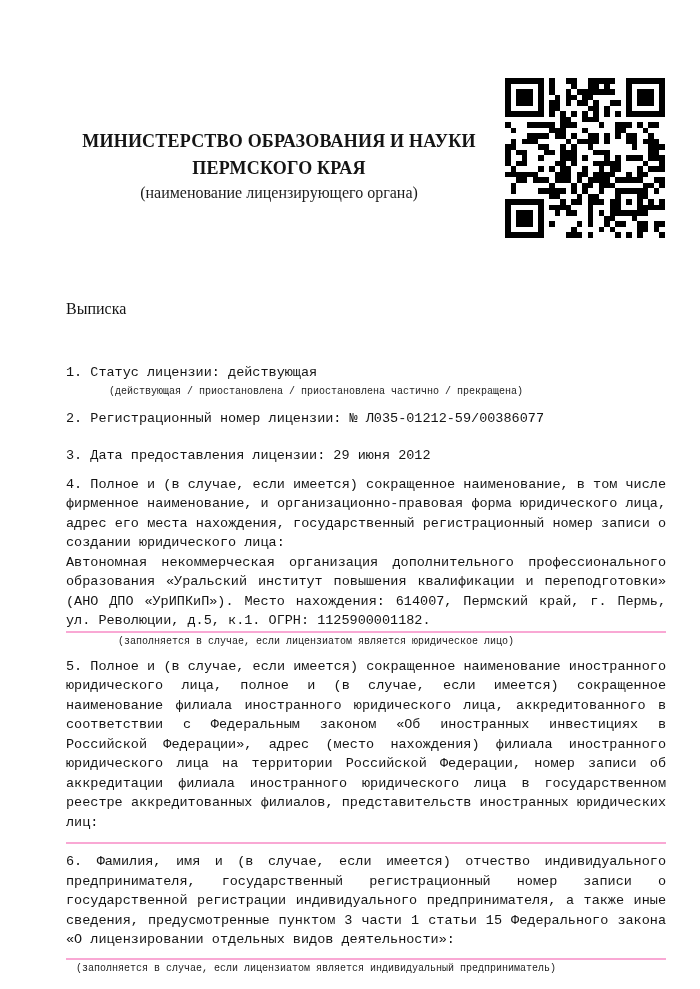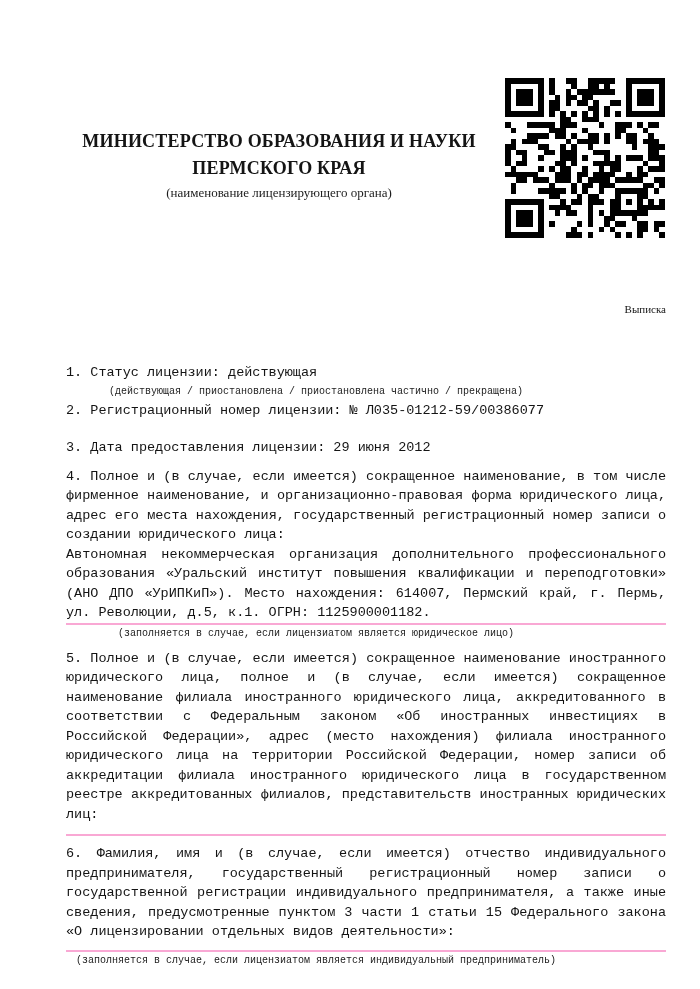--- a/index.html
+++ b/index.html
@@ -15,41 +15,41 @@
   
   .ministry-block {
     position: absolute; left: 62px; top: 128px; width: 434px;
     text-align: center;
   }
   .ministry-title {
     font-weight: bold; font-size: 18px; line-height: 27px;
     letter-spacing: 0.2px;
   }
   .ministry-caption {
-    font-size: 13px; line-height: 13px; margin-top: 4px; color: #1c1c1c;
+    font-size: 16px; line-height: 13px; margin-top: 4px; color: #1c1c1c;
   }
   .qr { position: absolute; left: 505px; top: 78px; width: 160px; height: 160px; }
   .qr svg { display: block; width: 160px; height: 160px; }
 
   
   .doc-title {
     position: absolute; left: 66px; top: 299px; width: 600px;
-    text-align: right; font-size: 11px; line-height: 20px;
+    text-align: left; font-size: 16px; line-height: 20px;
   }
 
   
   .items { position: absolute; left: 66px; top: 363px; width: 600px; font-family: Liberation Mono, monospace; }
   .body-text { margin: 0; font-size: 13.5px; line-height: 19.5px; }
   .justify { text-align: justify; }
   .caption {
     font-size: 10px; line-height: 14px; color: #1c1c1c;
     text-align: center; padding-right: 100px;
   }
   .cap-gap { margin-top: 2px; }
-  .item-2 { margin-top: 2px; }
+  .item-2 { margin-top: 10px; }
   .item-3 { margin-top: 18px; }
   .item-4 { margin-top: 9px; }
   .item-5 { margin-top: 8px; }
   .item-6 { margin-top: 8px; }
   .item-7 { margin-top: 20px; }
   .ruled { border-bottom: 2px solid #f9a8d4; }
   .blank-field-sm { height: 10px; }
   .blank-field-xs { height: 8px; }
 
   .page-number {

